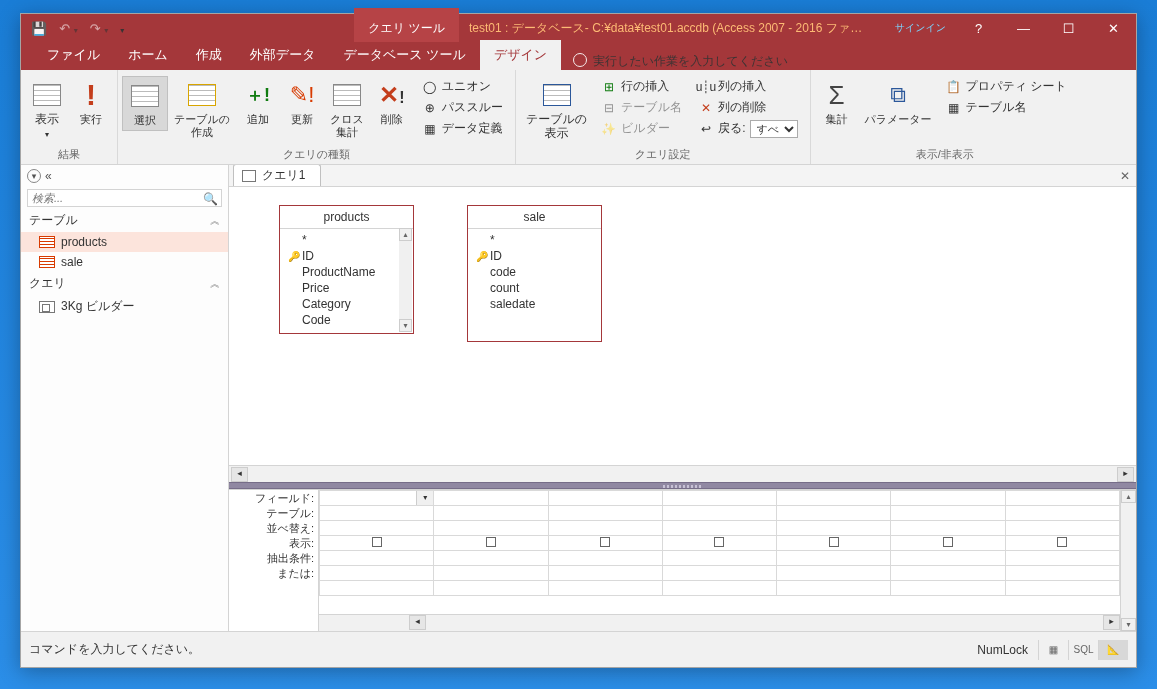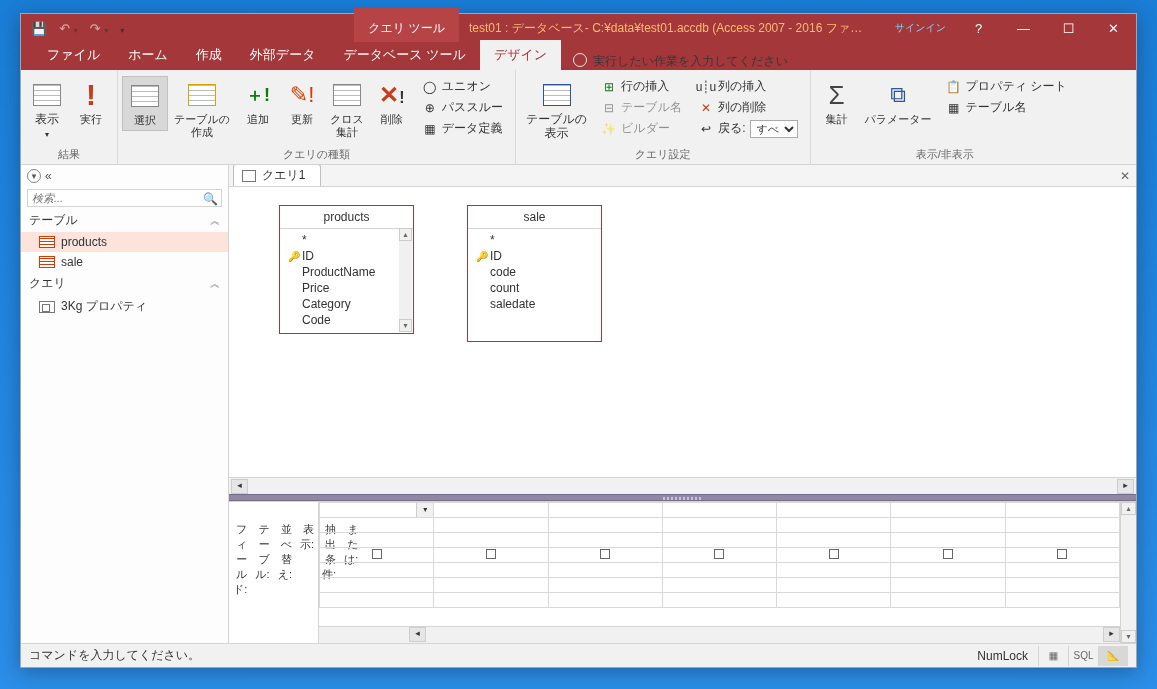--- a/index.html
+++ b/index.html
@@ -70,31 +70,31 @@
 .key-ico{width:10px;text-align:center;color:#d8a500;font-size:10px}
 .scroll-v{position:absolute;right:1px;top:22px;bottom:1px;width:13px;background:#f0f0f0;display:flex;flex-direction:column}
 .scroll-btn{height:13px;background:#f0f0f0;border:1px solid #cdcdcd;font-size:8px;text-align:center;line-height:11px;color:#666}
 .hscroll{height:17px;background:#f1f1f1;border-top:1px solid #d4d4d4;display:flex;align-items:center}
 .hscroll .arrow-l{width:17px;height:15px;background:#e6e6e6;border:1px solid #cdcdcd;margin-left:2px;font-size:9px;text-align:center}
 .hscroll .track{flex:1}
 .hscroll .arrow-r{width:17px;height:15px;background:#e6e6e6;border:1px solid #cdcdcd;margin-right:2px;font-size:9px;text-align:center}
 .splitter{height:7px;background:#9088a2;border-top:1px solid #766d88;border-bottom:1px solid #766d88;cursor:row-resize;position:relative}
 .splitter:after{content:'';position:absolute;left:50%;top:2px;width:40px;height:3px;margin-left:-20px;background:repeating-linear-gradient(90deg,#c7c1d5,#c7c1d5 2px,transparent 2px,transparent 4px)}
 .lower{height:142px;display:flex;background:#fff;border-top:1px solid #d4d4d4}
-.lower-labels{width:90px;border-right:1px solid #d4d4d4;display:flex;flex-direction:row;padding-top:20px}
+.lower-labels{width:90px;border-right:1px solid #d4d4d4;display:flex;flex-direction:column;padding-top:1px}
 .ll{text-align:right;padding:0 4px;font-size:11px;height:15px;line-height:15px}
 .lower-grid{flex:1;position:relative;overflow:hidden}
 .grid-table{border-collapse:collapse;width:100%}
 .grid-table td{border:1px solid #d9d9d9;height:15px;min-width:110px;font-size:11px;text-align:center}
 .grid-table tr:first-child td:first-child{position:relative}
 .dd-cell{position:absolute;right:0;top:0;bottom:0;width:17px;background:#f0f0f0;border-left:1px solid #cdcdcd;font-size:8px;text-align:center;line-height:14px}
 .chk{width:10px;height:10px;border:1px solid #666;display:inline-block}
 .lower-vscroll{width:16px;background:#f1f1f1;border-left:1px solid #d4d4d4;display:flex;flex-direction:column}
 .lower-hscroll{position:absolute;left:0;right:0;bottom:0;height:17px;background:#f1f1f1;border-top:1px solid #d4d4d4;display:flex}
-.statusbar{height:24px;background:#f1f1f1;border-top:1px solid #d4d4d4;display:flex;align-items:center;padding:0 8px;font-size:11px;color:#555}
+.statusbar{height:36px;background:#f1f1f1;border-top:1px solid #d4d4d4;display:flex;align-items:center;padding:0 8px;font-size:11px;color:#555}
 .statusbar .sp{flex:1}
 .sb-btn{width:30px;height:20px;display:flex;align-items:center;justify-content:center;border-left:1px solid #d4d4d4;cursor:pointer;font-size:10px;color:#666}
 .caret{font-size:8px}
 </style>
 </head>
 <body>
 
 <div class="window">
 
   <div class="titlebar">
@@ -300,21 +300,21 @@
       <div class="nav-item">
           <span class="nav-item-ico"></span>
           <span>sale</span>
         </div>
       <div class="nav-group-h">
           <span>クエリ</span>
           <span class="chev">︽</span>
         </div>
       <div class="nav-item">
           <span class="nav-item-ico q"></span>
-          <span>3Kg プロパティ</span>
+          <span>3Kg ビルダー</span>
         </div>
     </div>
 
     <div class="design-wrap">
       <div class="doc-tabs">
         <div class="doc-tab">
           <span class="doc-tab-ico"></span>
           <span>クエリ1</span>
         </div>
         <span class="doc-close">✕</span>

